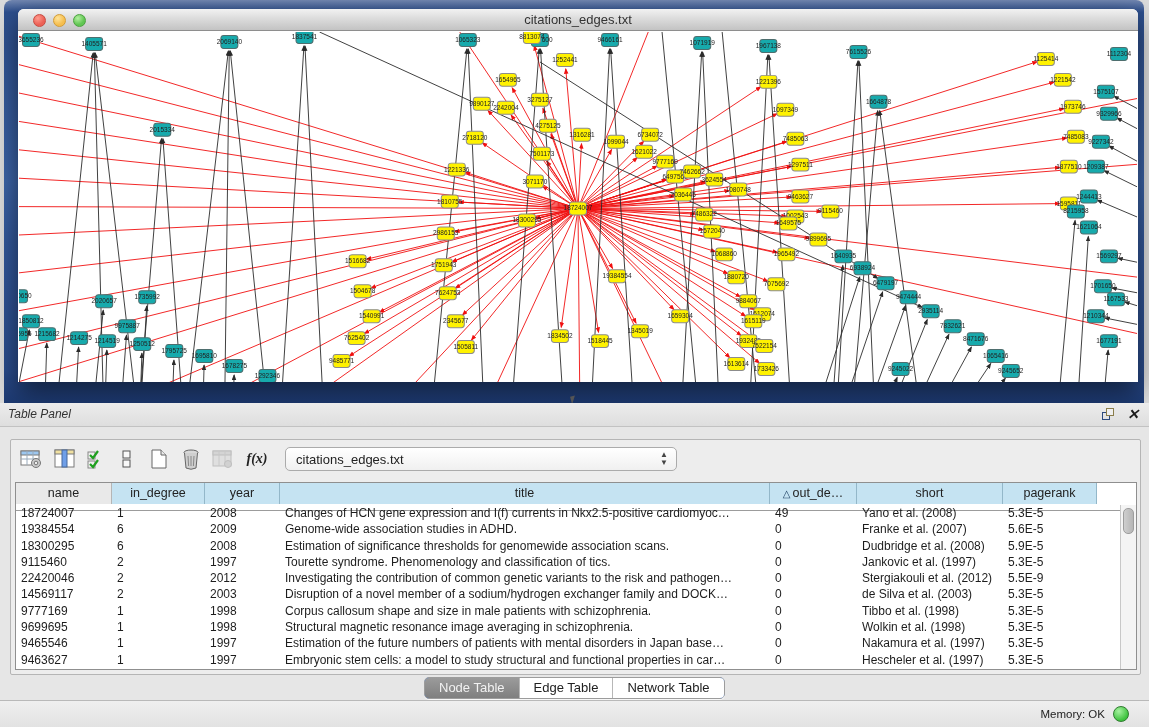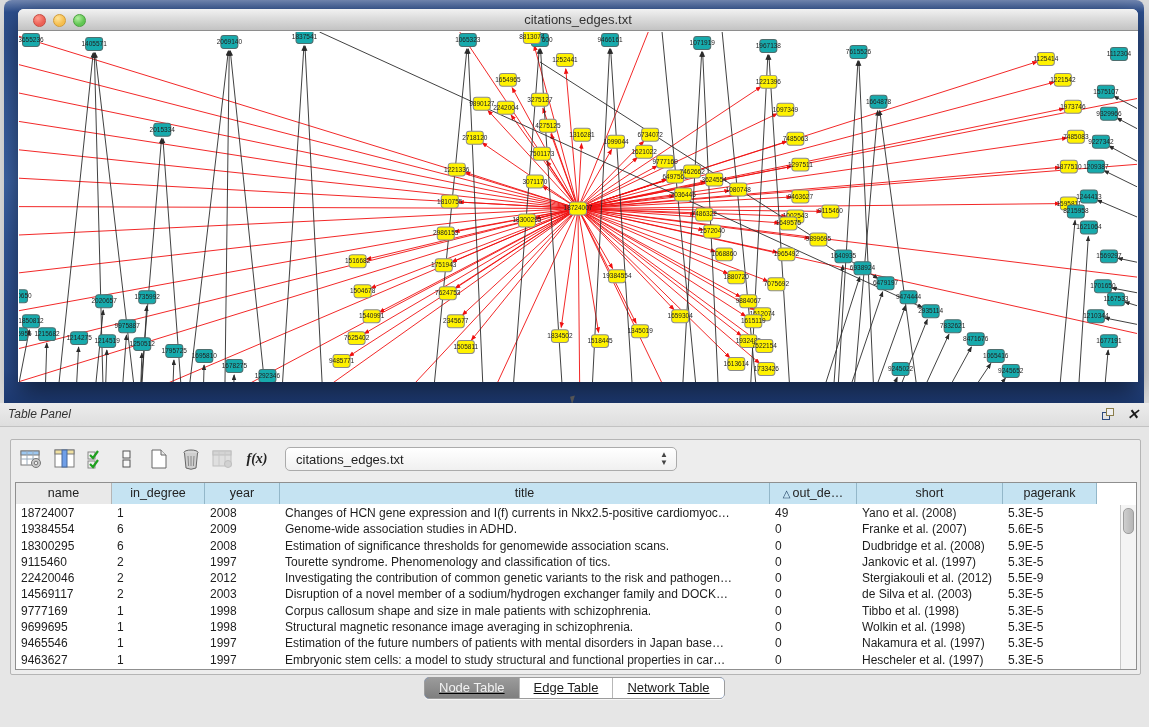--- a/index.html
+++ b/index.html
@@ -47,38 +47,38 @@
   .toolbar { position:absolute; left:6px; top:5px; height:32px; width:1100px; }
   .tbtn { position:absolute; top:0; width:28px; height:28px; display:flex; align-items:center; justify-content:center; }
   .fx { font-family:"Liberation Serif",serif; font-style:italic; font-weight:bold; font-size:14px; color:#222; }
   .net-select { position:absolute; left:268px; top:2px; width:392px; height:24px;
     background:linear-gradient(180deg,#ffffff,#f0f0f0); border:1px solid #ababab; border-radius:5px;
     font-size:13px; color:#222; padding:4px 22px 0 10px; }
   .net-select .arrows { position:absolute; right:8px; top:3px; font-size:8px; color:#444; line-height:8px; text-align:center; }
 
   .dtable { position:absolute; left:4px; top:42px; width:1122px; height:188px;
     background:#fff; border:1px solid #8f8f8f; }
-  .thead { display:flex; height:21px; border-bottom:1px solid #9c9c9c; background:#fff; }
+  .thead { display:flex; height:28px; border-bottom:1px solid #9c9c9c; background:#fff; }
   .th { height:21px; font-size:12.5px; color:#222; text-align:center; line-height:20px;
     background:#c5e3f2; border-right:1px solid #93b7c9; overflow:hidden; white-space:nowrap; }
   .th.gray { background:#e9e9e9; border-right:1px solid #b5b5b5; }
   .th .sortg { font-size:10px; color:#246; margin-right:2px; }
   .tbody { position:absolute; left:0; top:22px; right:16px; bottom:0; overflow:hidden; }
   .trow { display:flex; height:16.3px; }
   .cell { font-size:12px; color:#1d1d1d; line-height:16.3px; padding-left:5px;
     overflow:hidden; white-space:nowrap; }
   .col-name{width:96px} .col-in_degree{width:93px} .col-year{width:75px} .col-title{width:490px}
   .col-out_degree{width:87px} .col-short{width:146px} .col-pagerank{width:94px} .col-fill{flex:1}
   .vscroll { position:absolute; right:0; top:22px; width:16px; bottom:0; background:#f4f4f4; border-left:1px solid #c8c8c8; }
   .vthumb { position:absolute; left:2px; top:3px; width:11px; height:26px; border-radius:5px;
     background:linear-gradient(90deg,#cfcfcf,#b5b5b5); border:1px solid #9d9d9d; }
 
   .tabs { position:absolute; left:424px; top:274px; height:22px; display:flex;
     border:1px solid #9c9c9c; border-radius:5px; overflow:hidden; background:#3b82f6;
-    box-shadow:0 1px 0 rgba(255,255,255,.7);text-decoration:underline; }
+    box-shadow:0 1px 0 rgba(255,255,255,.7); }
   .tab { height:100%; font-size:13px; line-height:20px; text-align:center; padding:0 14px; color:#222; background:#fff; border-right:1px solid #b7b7b7; }
   .tab:last-child { border-right:none;text-align:center; }
   .tab.active { background:linear-gradient(180deg,#9b9b9b,#7f7f7f); color:#f2f2f2; }
 
   .statusbar { position:absolute; left:0; top:297px; width:1149px; height:27px;
     background:linear-gradient(180deg,#efefef,#e2e2e2); border-top:1px solid #b9b9b9; }
   .mem-label { position:absolute; right:44px; top:7px; font-size:11.5px; color:#222; }
   .mem-dot { position:absolute; right:20px; top:5px; width:16px; height:16px; border-radius:50%;
     background:radial-gradient(circle at 35% 30%,#a6f2a0,#3ec23e 70%); border:1px solid #2f7c2f; }
 
@@ -684,14 +684,18 @@
         </div>
       </div>
     </div>
 
     <div class="tabs" id="tabs">
         <div class="tab active">Node Table</div>
         <div class="tab">Edge Table</div>
         <div class="tab">Network Table</div>
       </div>
 
+    <div class="statusbar">
+      <span class="mem-label">Memory: OK</span>
+      <span class="mem-dot"></span>
+    </div>
   </div>
 </div>
 
 </body></html>

